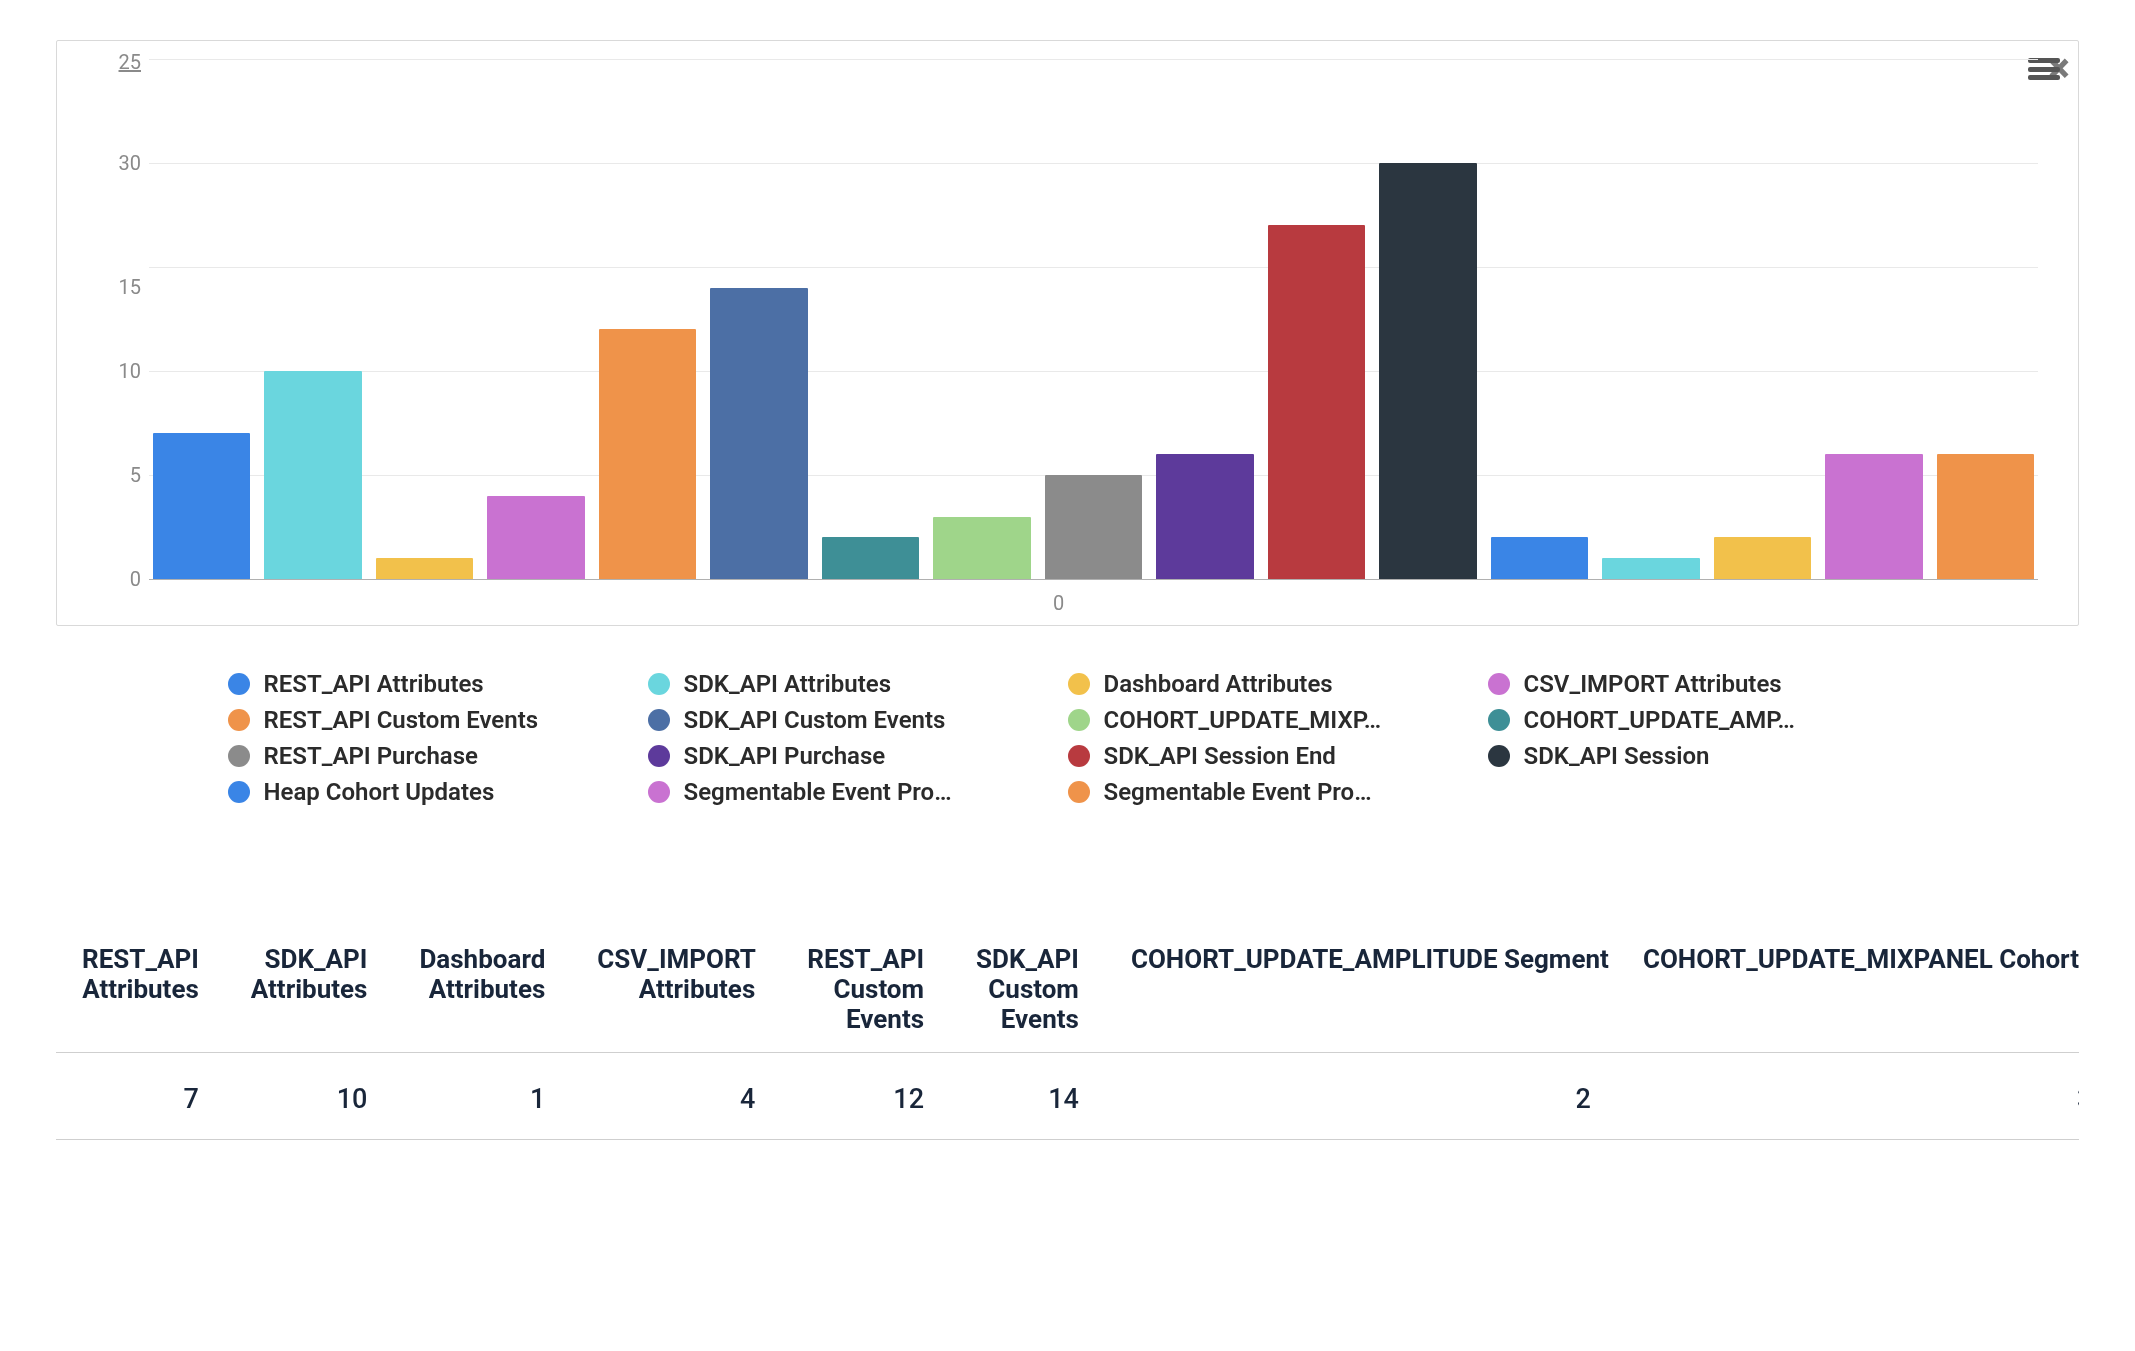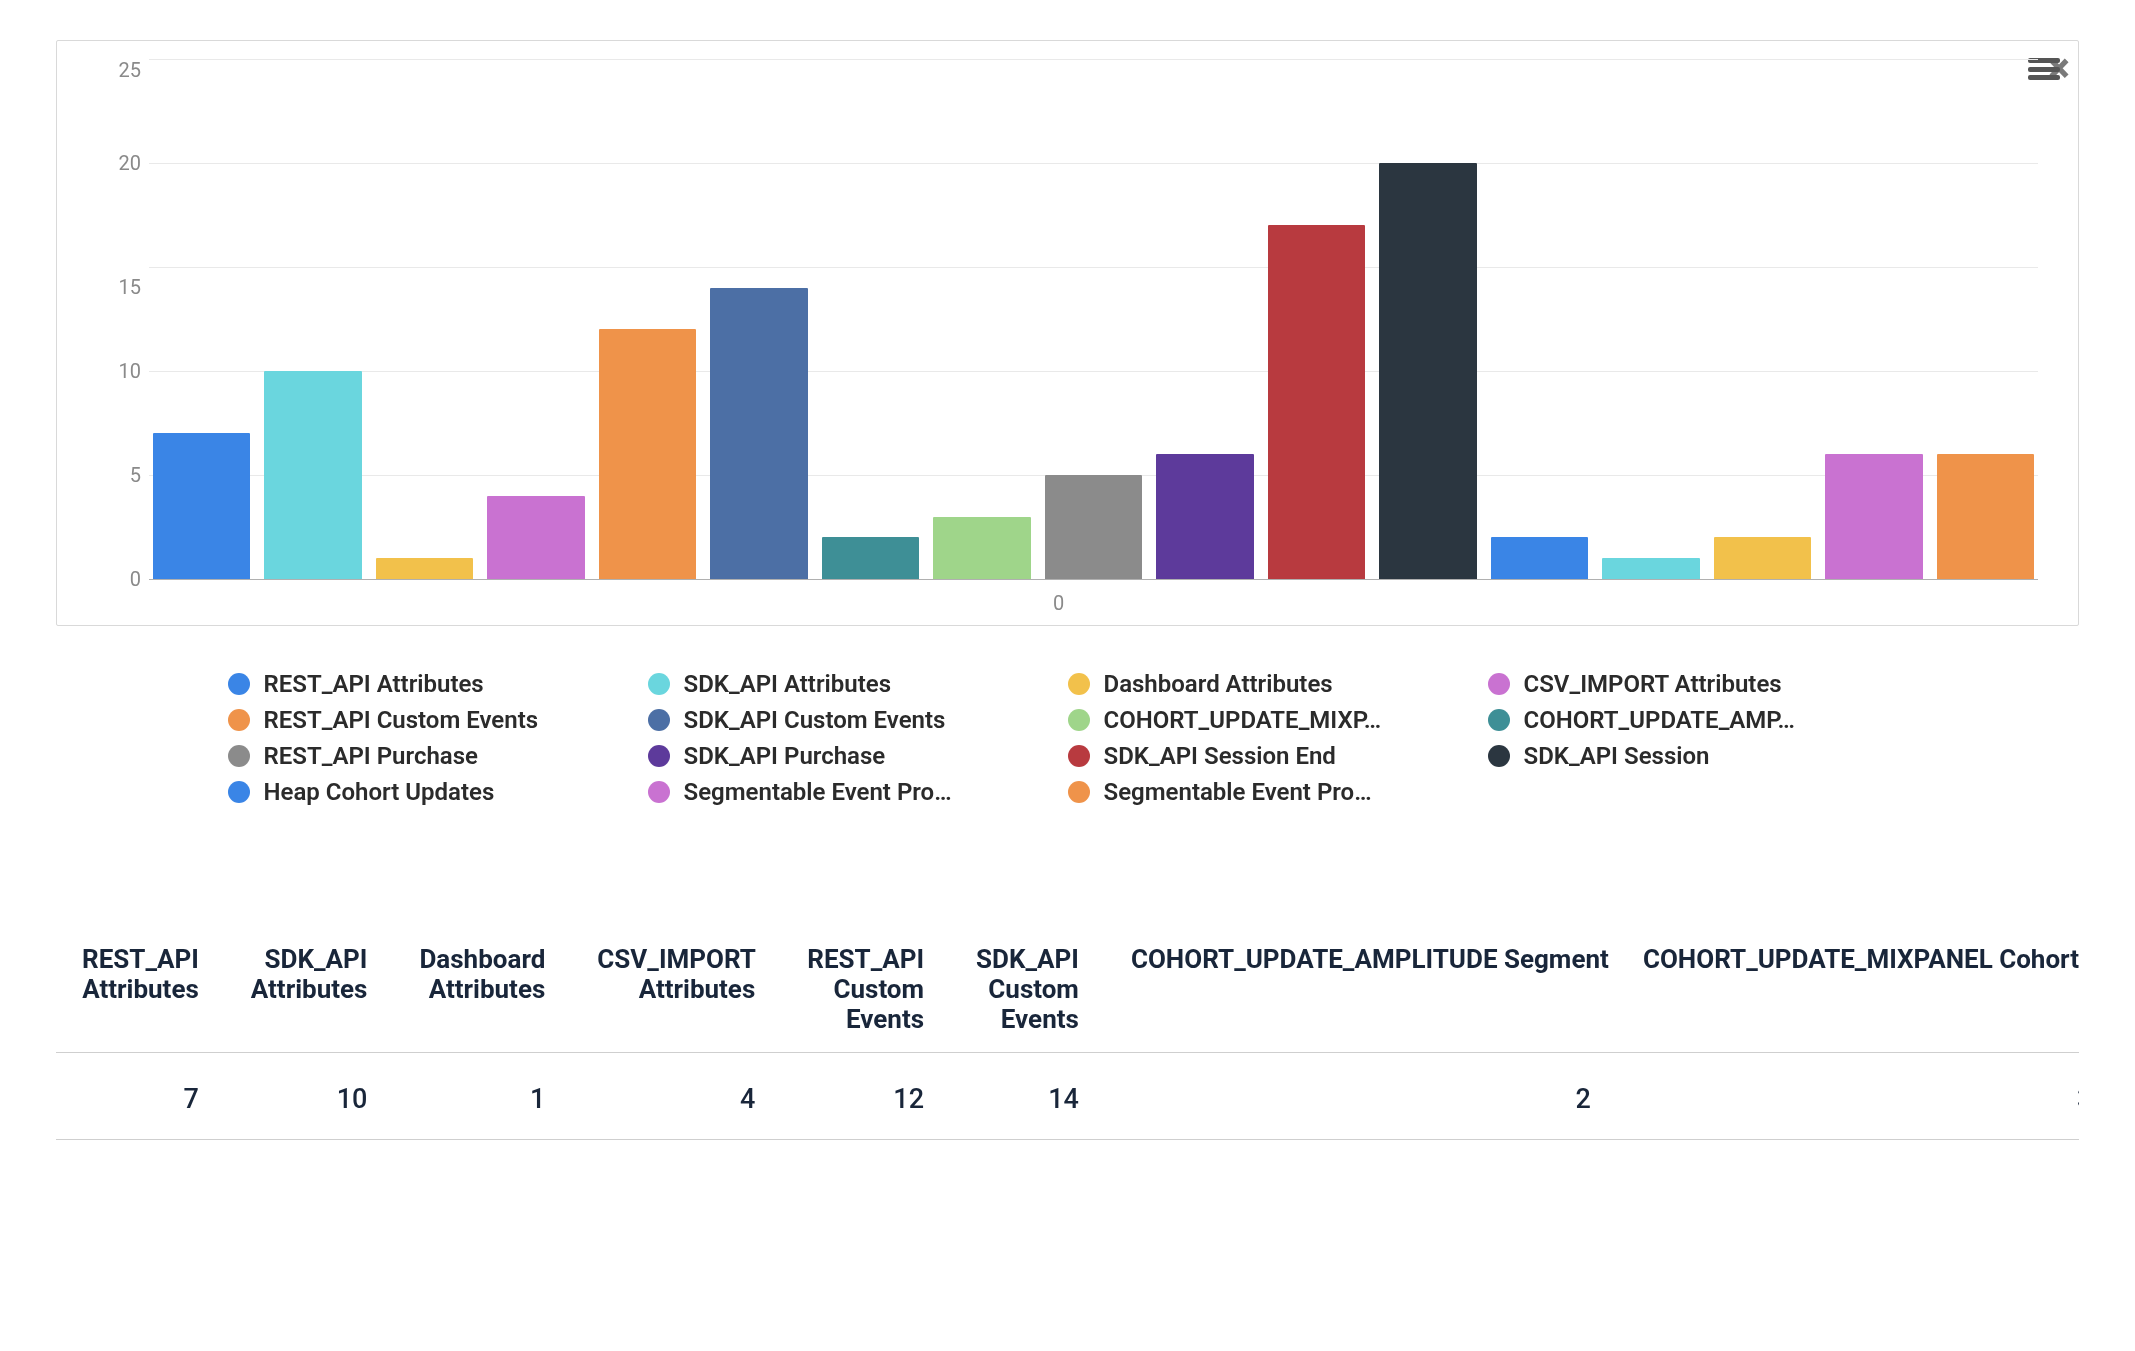--- a/index.html
+++ b/index.html
@@ -207,23 +207,23 @@
 
     <div class="grid-line zero" style="top: 520px;"></div>
         <div class="y-tick" style="top: 520px;">0</div>
         <div class="grid-line" style="top: 416px;"></div>
         <div class="y-tick" style="top: 416px;">5</div>
         <div class="grid-line" style="top: 312px;"></div>
         <div class="y-tick" style="top: 312px;">10</div>
         <div class="grid-line" style="top: 208px;"></div>
         <div class="y-tick" style="top: 208px; margin-top: 20px;">15</div>
         <div class="grid-line" style="top: 104px;"></div>
-        <div class="y-tick" style="top: 104px;">20</div>
+        <div class="y-tick" style="top: 104px;">30</div>
         <div class="grid-line" style="top: 0px;"></div>
-        <div class="y-tick" style="top: 11px;">25</div>
+        <div class="y-tick" style="top: 3px; text-decoration: underline;">25</div>
         <div class="bars-row">
           <div class="bar" title="REST_API Attributes: 7" style="height: 28%; background: rgb(58, 133, 230);"></div>
           <div class="bar" title="SDK_API Attributes: 10" style="height: 40%; background: rgb(106, 214, 222);"></div>
           <div class="bar" title="Dashboard Attributes: 1" style="height: 4%; background: rgb(242, 193, 75);"></div>
           <div class="bar" title="CSV_IMPORT Attributes: 4" style="height: 16%; background: rgb(201, 114, 209);"></div>
           <div class="bar" title="REST_API Custom Events: 12" style="height: 48%; background: rgb(239, 147, 74);"></div>
           <div class="bar" title="SDK_API Custom Events: 14" style="height: 56%; background: rgb(76, 111, 165);"></div>
           <div class="bar" title="COHORT_UPDATE_AMPLITUDE Cohorts: 2" style="height: 8%; background: rgb(62, 143, 150);"></div>
           <div class="bar" title="COHORT_UPDATE_MIXPANEL Cohorts: 3" style="height: 12%; background: rgb(159, 213, 138);"></div>
           <div class="bar" title="REST_API Purchase: 5" style="height: 20%; background: rgb(139, 139, 139);"></div>

